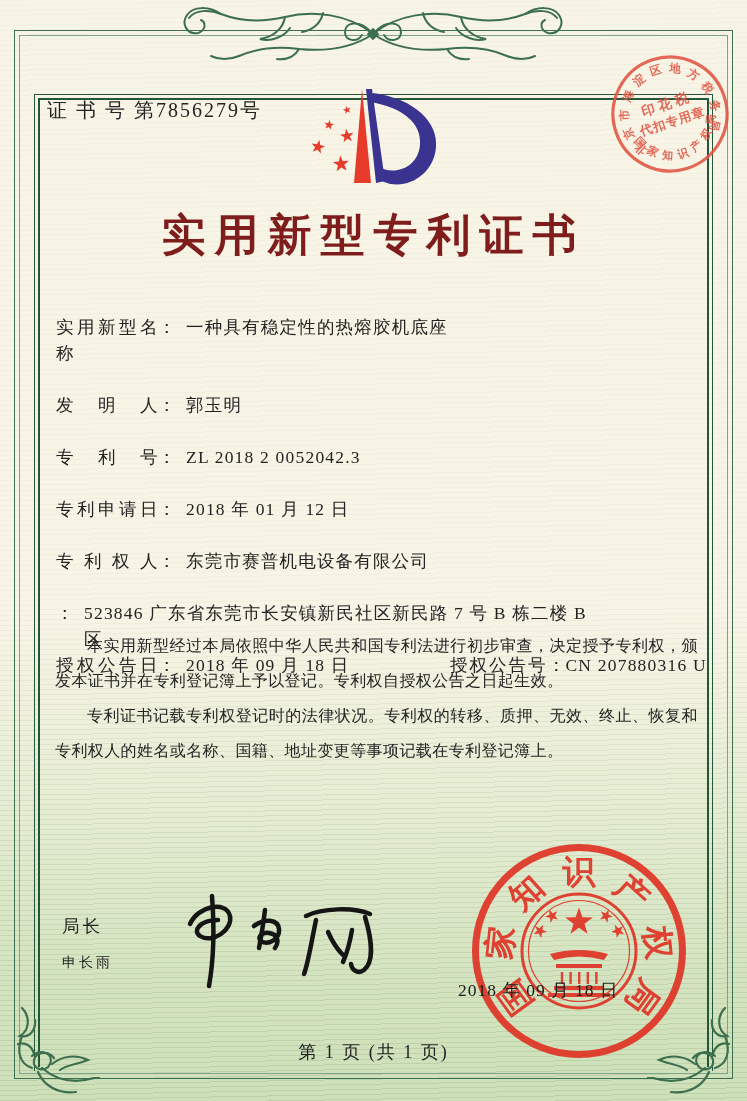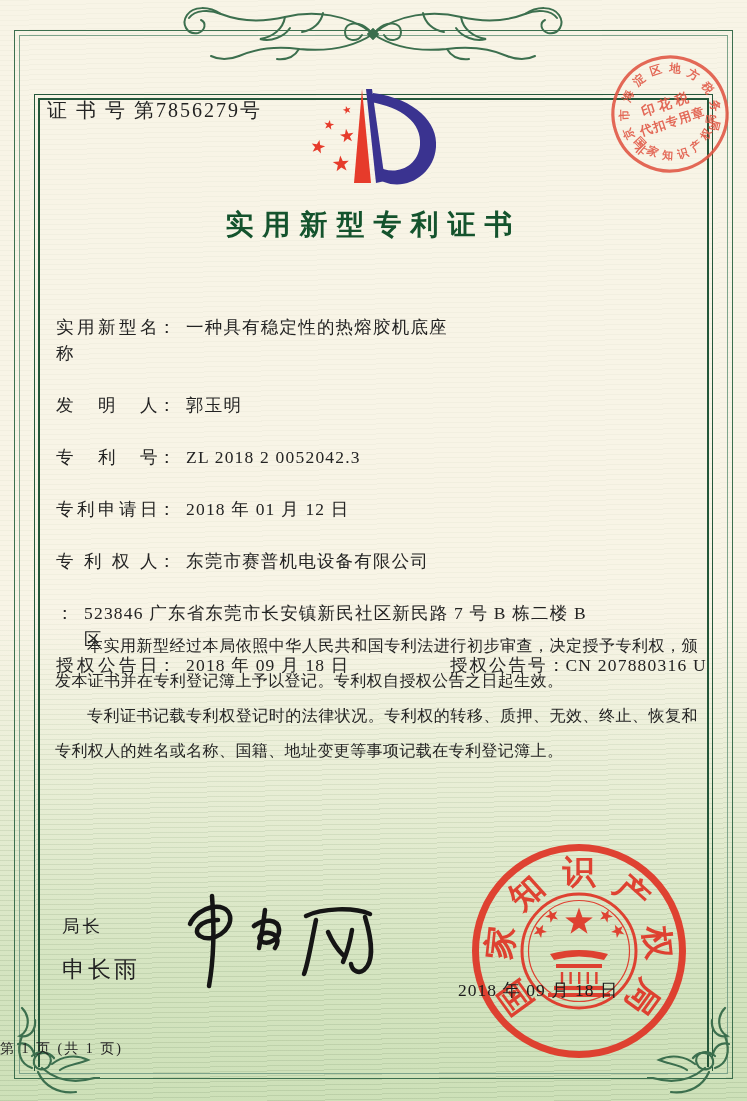--- a/index.html
+++ b/index.html
@@ -22,39 +22,39 @@
   
   .outer-frame{position:absolute;left:14px;right:14px;top:30px;bottom:22px;border:1.6px solid var(--green,#3c6f4e);z-index:1;}
   .outer-frame-2{position:absolute;left:19px;right:19px;top:35px;bottom:27px;border:.8px solid #7da48b;z-index:1;}
   .inner-frame{position:absolute;left:34px;right:34px;top:94px;bottom:30px;border:1px solid var(--green-dark,#24573a);border-bottom:none;z-index:1;}
   .inner-frame-2{position:absolute;left:38px;right:38px;top:98px;bottom:34px;border:2.4px solid var(--green-dark,#24573a);border-bottom:none;z-index:1;}
   .deco{position:absolute;z-index:2;}
   
   .content{position:absolute;inset:0;z-index:3;}
   .certno{position:absolute;left:47px;top:97px;font-size:20px;letter-spacing:2px;}
   .logo{position:absolute;left:298px;top:83px;}
-  .title{position:absolute;left:0;right:0;top:206px;text-align:center;font-size:28px;font-weight:bold;letter-spacing:9px;color:#14532d;}
+  .title{position:absolute;left:0;right:0;top:206px;text-align:center;font-size:44px;font-weight:bold;letter-spacing:9px;color:#7f1d1d;}
   .fields{position:absolute;left:56px;right:48px;top:314px;font-size:17.5px;}
   .frow{display:flex;line-height:26px;margin-bottom:26px;letter-spacing:.5px;}
   .frow .lbl{width:102px;text-align:justify;text-align-last:justify;flex:none;}
   .frow .colon{flex:none;margin-right:10px;}
   .frow .val{letter-spacing:1.2px;}
   .frow.addr{margin-bottom:0;}
   .frow.addr .val{max-width:520px;}
   .frow.last{position:relative;margin-bottom:8px;}
   .frow .rgt{position:absolute;left:394px;top:0;white-space:nowrap;}
   .frow .rgt .rlbl{letter-spacing:2px;}
   .paras{position:absolute;left:55px;right:49px;top:628px;font-size:16px;line-height:35px;text-align:justify;letter-spacing:.4px;}
   .paras p{margin:0;text-indent:2em;}
   .signer-title{position:absolute;left:62px;top:914px;font-size:17.5px;letter-spacing:3px;text-align:right;}
-  .signer-name{position:absolute;left:62px;top:954px;font-size:23px;letter-spacing:3px;}
+  .signer-name{position:absolute;left:62px;top:954px;font-size:14px;letter-spacing:3px;}
   .signature{position:absolute;left:168px;top:886px;}
   .seal{position:absolute;left:466px;top:838px;mix-blend-mode:multiply;opacity:.93;}
   .seal-date{position:absolute;left:458px;top:978px;font-size:17.5px;letter-spacing:1px;color:#1c1c1c;z-index:4;}
-  .footer{position:absolute;left:0;right:0;top:1040px;font-size:14px;letter-spacing:2px;}
+  .footer{position:absolute;left:0;right:0;top:1040px;text-align:center;font-size:18px;letter-spacing:2px;}
   .taxstamp{position:absolute;left:602px;top:46px;transform:rotate(-18deg);mix-blend-mode:multiply;opacity:.88;}
 </style>
 </head>
 <body>
 
 <div class="paper">
   <div class="tint"></div>
   <div class="texture"></div>
 
   <div class="outer-frame"></div>

